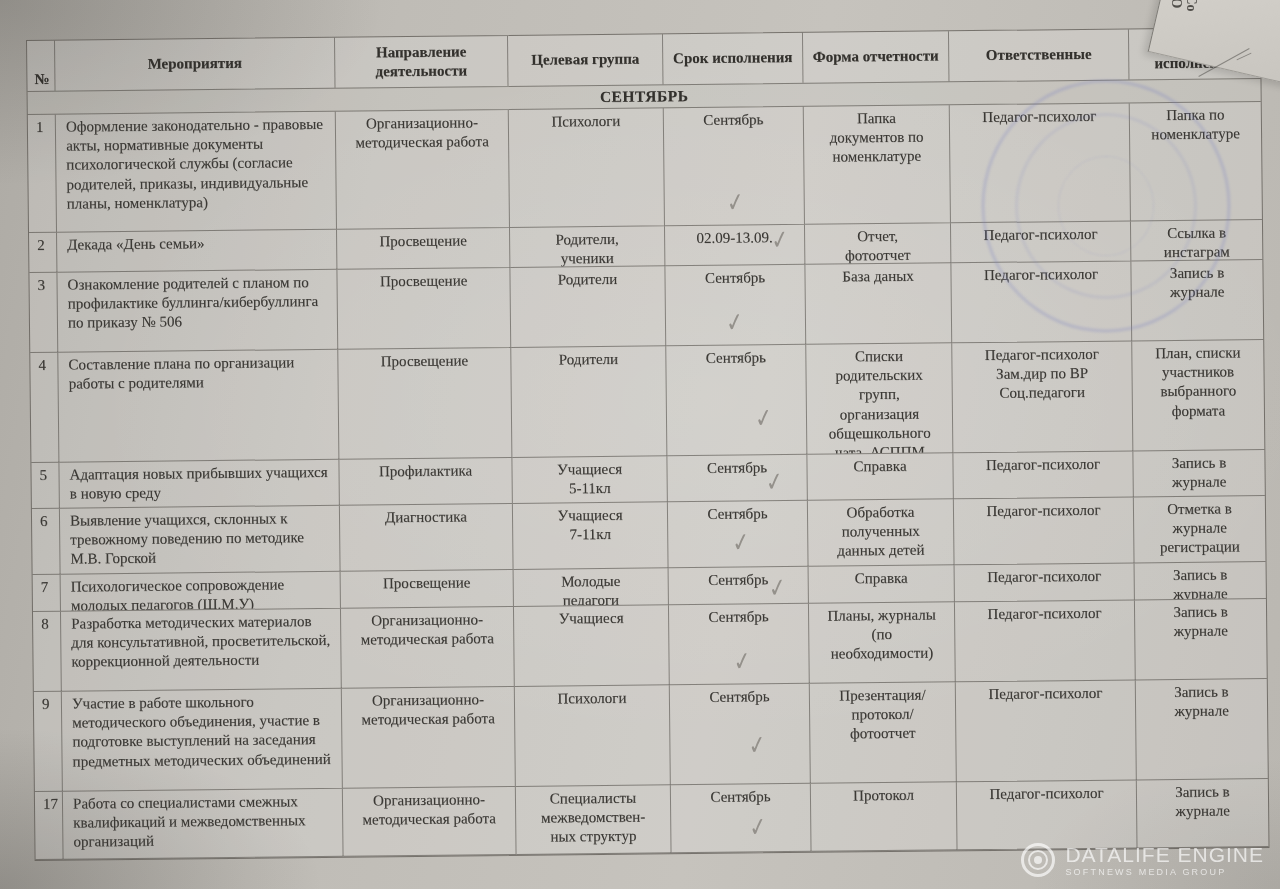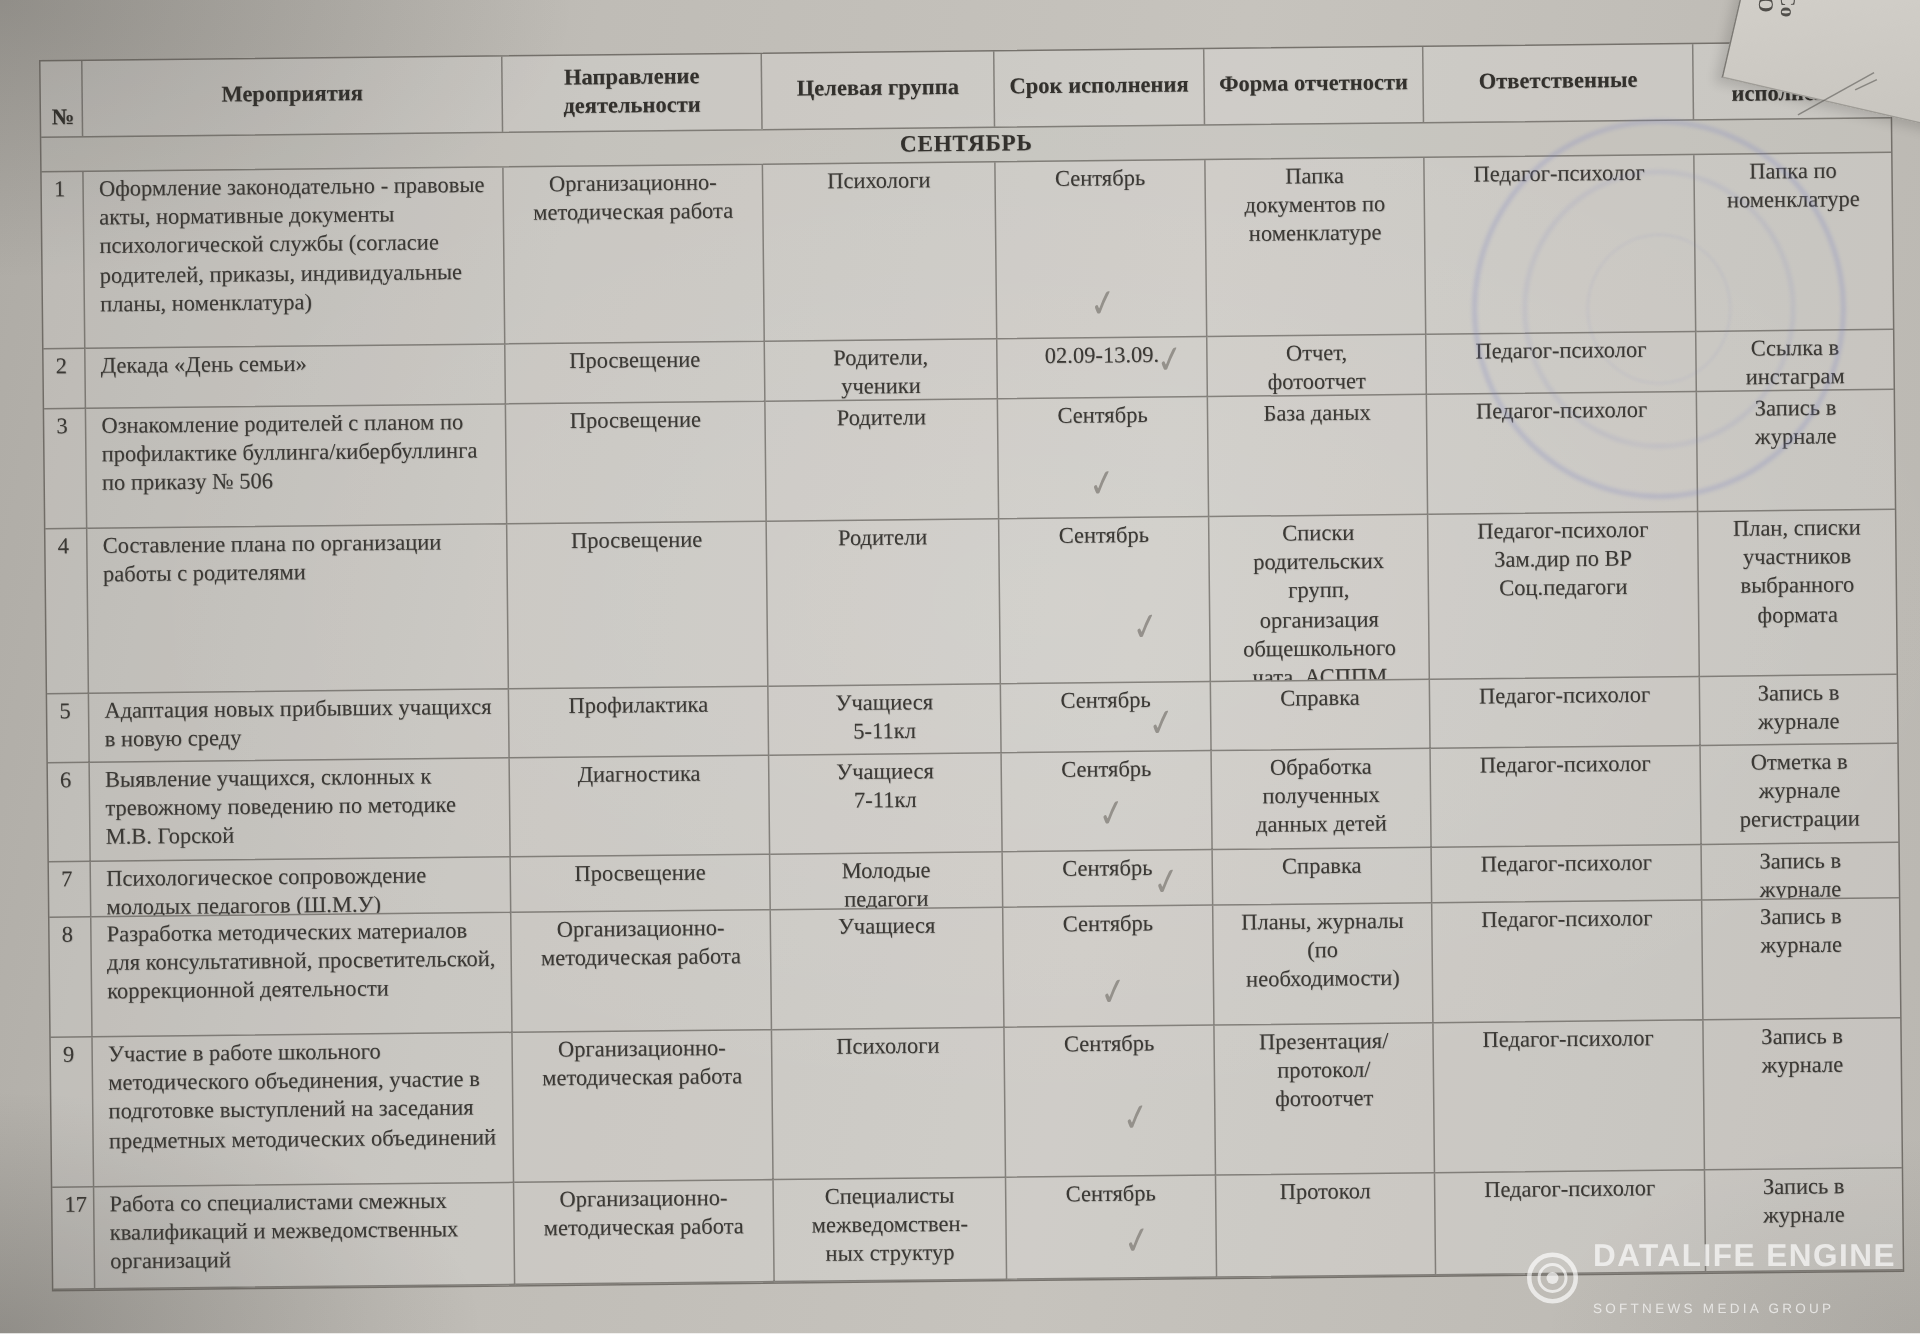--- a/index.html
+++ b/index.html
@@ -83,22 +83,22 @@
   
   .watermark{
     position:absolute;right:16px;bottom:12px;display:flex;align-items:center;gap:10px;
     color:rgba(255,255,255,.66);font-family:"Liberation Sans",sans-serif;pointer-events:none;
   }
   .wm-logo{position:relative;width:34px;height:34px;flex:0 0 auto;}
   .wm-logo .o1{position:absolute;inset:0;border:3px solid rgba(255,255,255,.66);border-radius:50%;}
   .wm-logo .o2{position:absolute;inset:7px;border:2px solid rgba(255,255,255,.66);border-radius:50%;}
   .wm-logo .o3{position:absolute;inset:13px;background:rgba(255,255,255,.66);border-radius:50%;}
   .wm-text{display:flex;flex-direction:column;line-height:1;}
-  .wm-title{font-size:21px;font-weight:bold;letter-spacing:1px;}
-  .wm-sub{font-size:9px;letter-spacing:2.2px;margin-top:20px;}
+  .wm-title{font-size:21px;font-weight:normal;letter-spacing:1px;}
+  .wm-sub{font-size:9px;letter-spacing:2.2px;margin-top:3px;}
 </style>
 </head>
 <body>
 
 <div class="photo">
 
   <div class="sheet">
     <div class="row header-row">
       <div class="cell numh">№</div>
       <div class="cell">Мероприятия</div>

